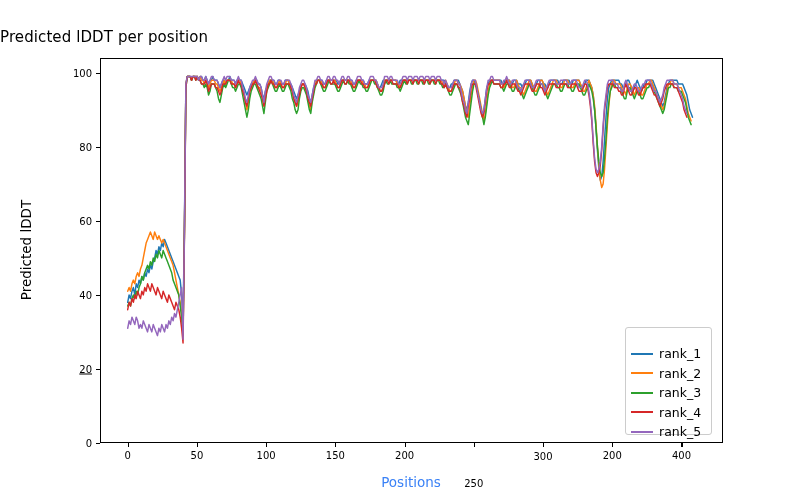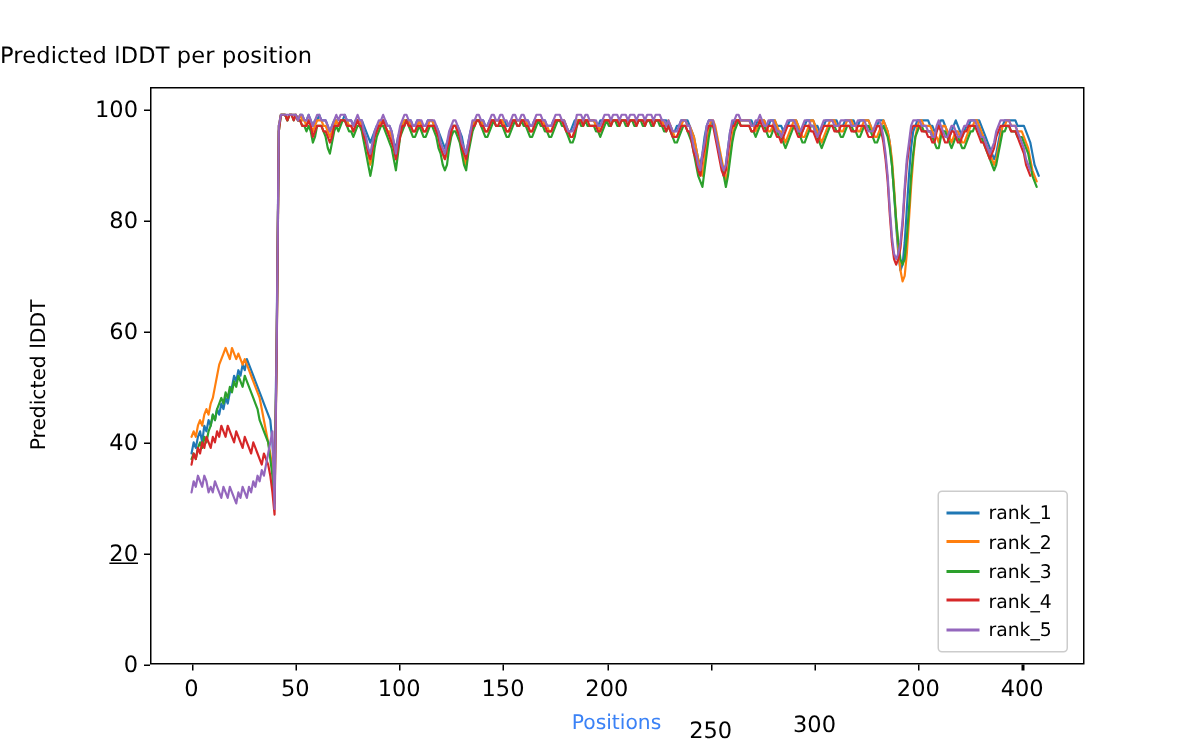--- a/index.html
+++ b/index.html
@@ -43,21 +43,21 @@
   }
   #data-svg {
     position: absolute;
     left: 0;
     top: 0;
     width: 623px;
     height: 385px;
   }
   .tick-label {
     position: absolute;
-    font-size: 15px;
+    font-size: 10px;
     color: #000000;
     white-space: nowrap;
   }
   .ytick-label {
     text-align: right;
     transform: translateY(-50%);
   }
   .xtick-label {
     text-align: center;
     transform: translateX(-50%);
@@ -98,21 +98,21 @@
   #legend {
     position: absolute;
     left: 625px;
     top: 327px;
     width: 87px;
     height: 108px;
     background: #ffffff;
     border: 0.9px solid #cccccc;
     border-radius: 3px;
     box-sizing: border-box;
-    padding: 4px 5px;
+    padding: 16px 5px;
   }
   .legend-row {
     display: flex;
     align-items: center;
     height: 19.5px;
   }
   .legend-swatch {
     width: 22px;
     height: 2.1px;
     margin-right: 6px;
@@ -164,21 +164,21 @@
         <div class="tick-label xtick-label" style="left: 96.9111px; top: 392px;">50</div>
         <div class="tick-mark xtick-mark" style="left: 166.133px;"></div>
         <div class="tick-label xtick-label" style="left: 166.133px; top: 392px;">100</div>
         <div class="tick-mark xtick-mark" style="left: 235.356px;"></div>
         <div class="tick-label xtick-label" style="left: 235.356px; top: 392px;">150</div>
         <div class="tick-mark xtick-mark" style="left: 304.578px;"></div>
         <div class="tick-label xtick-label" style="left: 304.578px; top: 392px;">200</div>
         <div class="tick-mark xtick-mark" style="left: 373.8px;"></div>
         <div class="tick-label xtick-label" style="left: 373.8px; top: 392px; margin-top: 28px;">250</div>
         <div class="tick-mark xtick-mark" style="left: 443.022px;"></div>
-        <div class="tick-label xtick-label" style="left: 443.022px; top: 416px; text-align: center;">300</div>
+        <div class="tick-label xtick-label" style="left: 443.022px; top: 393px; text-align: center;">300</div>
         <div class="tick-mark xtick-mark" style="left: 512.244px;"></div>
         <div class="tick-label xtick-label" style="left: 512.244px; top: 392px;">200</div>
         <div class="tick-mark xtick-mark" style="left: 581.467px;"></div>
         <div class="tick-label xtick-label" style="left: 581.467px; top: 392px;">400</div>
       </div>
   </div>
 
   <div id="legend">
       <div class="legend-row">
         <span class="legend-swatch" style="background: rgb(31, 119, 180);"></span>

